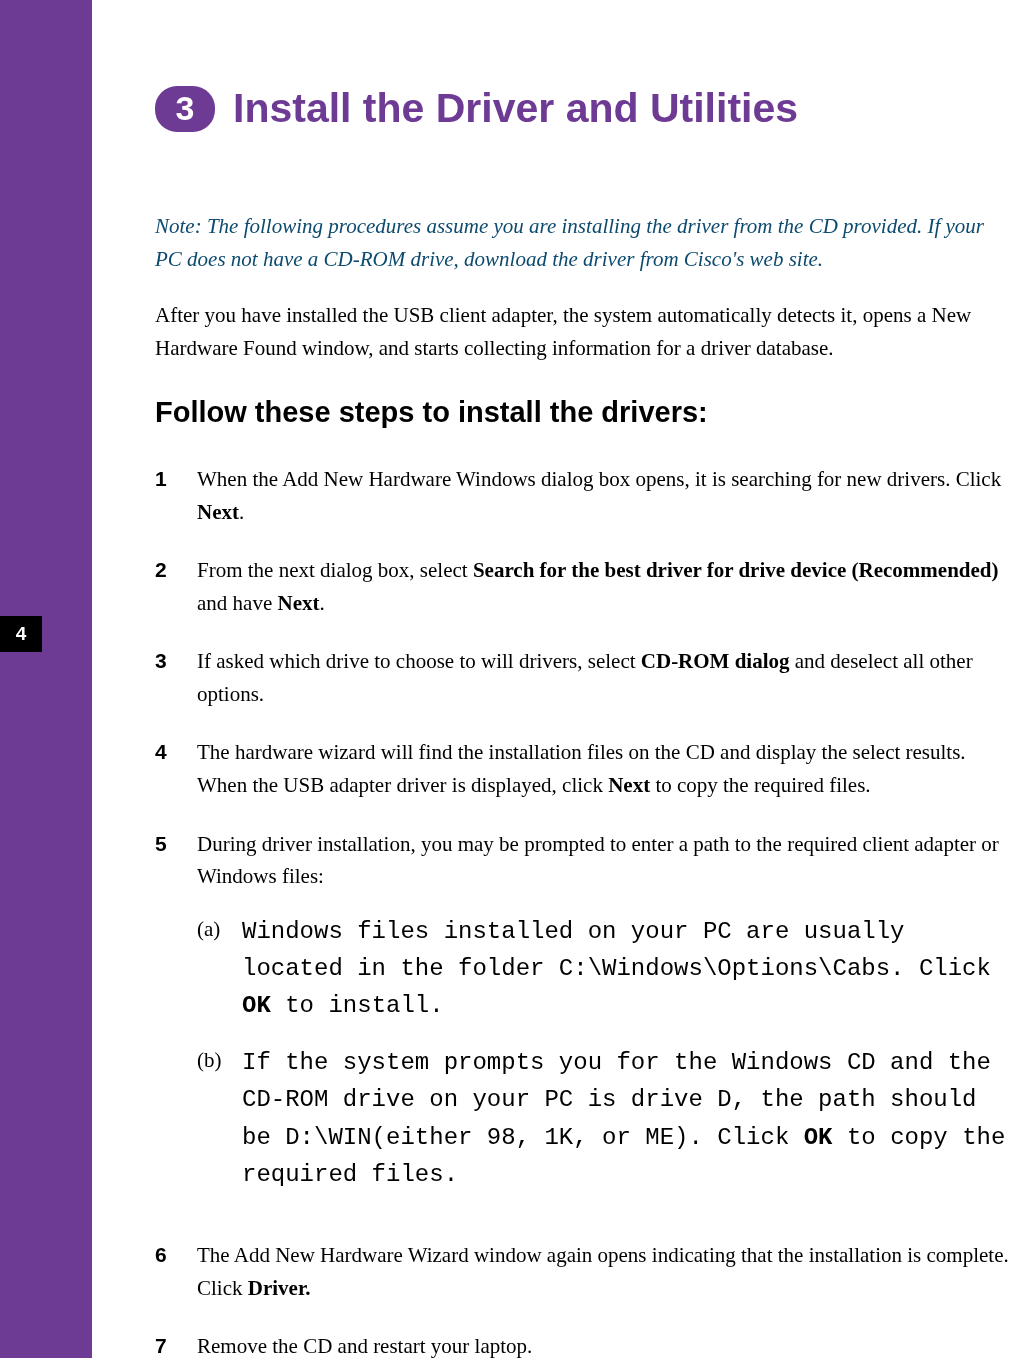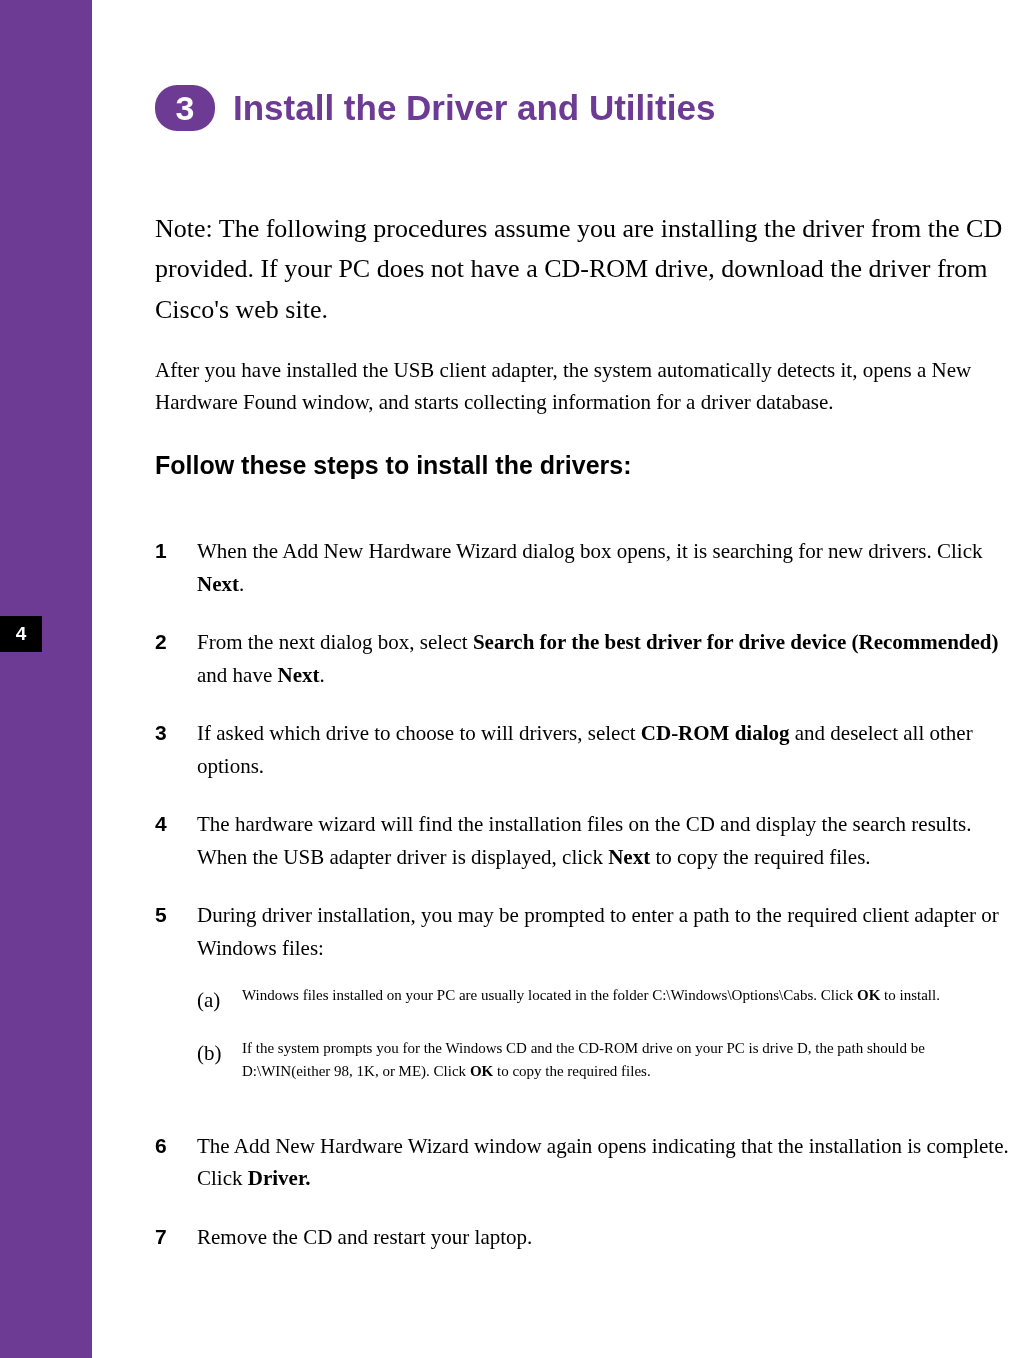--- a/index.html
+++ b/index.html
@@ -61,44 +61,45 @@
       font-size: 34px;
       display: flex;
       align-items: center;
       justify-content: center;
       flex-shrink: 0;
     }
     .section-title {
       color: #6d3a94;
       font-family: Arial, Helvetica, sans-serif;
       font-weight: bold;
-      font-size: 35px;
+      font-size: 41px;
     }
     .note-text {
-      color: #000000;
-      font-family: Georgia, serif;
-      font-size: 26px;
+      color: #0c4a6e;
+      font-style: italic;
+      font-family: Georgia, serif;
+      font-size: 21px;
       line-height: 1.55;
       margin-bottom: 24px;
       width: 855px;
     }
     .intro-text {
       font-family: Georgia, serif;
       font-size: 21px;
       line-height: 1.55;
       margin-bottom: 32px;
       width: 860px;
       color: #000;
     }
     .subheading {
       font-family: Arial, Helvetica, sans-serif;
       font-weight: bold;
-      font-size: 25px;
-      color: #000;
-      margin-bottom: 55px;
+      font-size: 29px;
+      color: #000;
+      margin-bottom: 34px;
     }
     .steps-list {
       list-style: none;
       width: 855px;
     }
     .step-item {
       display: flex;
       align-items: flex-start;
       margin-bottom: 26px;
     }
@@ -133,22 +134,22 @@
     }
     .sub-label {
       width: 45px;
       flex-shrink: 0;
       font-family: Georgia, serif;
       font-size: 21px;
       line-height: 1.55;
     }
     .sub-body {
       flex: 1;
-      font-family: Liberation Serif, serif;
-      font-size: 15px;
+      font-family: Liberation Mono, monospace;
+      font-size: 24px;
       line-height: 1.55;
     }
   </style>
 </head>
 <body>
 
 <div class="purple-sidebar"></div>
 <div class="page-number-tab">4</div>
 
 <div class="content">
@@ -160,36 +161,36 @@
   <p class="note-text">Note:   The following procedures assume you are installing the driver from the CD provided. If your PC does not have a CD-ROM drive, download the driver from Cisco's web site.</p>
 
   <p class="intro-text">After you have installed the USB client adapter, the system automatically detects it, opens a New Hardware Found window, and starts collecting information for a driver database.</p>
 
   <h2 class="subheading">Follow these steps to install the drivers:</h2>
 
   <ol class="steps-list">
 
     <li class="step-item">
       <span class="step-num">1</span>
-      <span class="step-body"><span>When the Add New Hardware Wizard dialog box opens, it is searching for new drivers. Click </span><b>Next</b><span>.</span></span>
+      <span class="step-body"><span>When the Add New Hardware Windows dialog box opens, it is searching for new drivers. Click </span><b>Next</b><span>.</span></span>
     </li>
 
     <li class="step-item">
       <span class="step-num">2</span>
       <span class="step-body"><span>From the next dialog box, select </span><b>Search for the best driver for drive device (Recommended)</b><span> and have </span><b>Next</b><span>.</span></span>
     </li>
 
     <li class="step-item">
       <span class="step-num">3</span>
       <span class="step-body"><span>If asked which drive to choose to will drivers, select </span><b>CD-ROM dialog</b><span> and deselect all other options.</span></span>
     </li>
 
     <li class="step-item">
       <span class="step-num">4</span>
-      <span class="step-body"><span>The hardware wizard will find the installation files on the CD and display the search results. When the USB adapter driver is displayed, click </span><b>Next</b><span> to copy the required files.</span></span>
+      <span class="step-body"><span>The hardware wizard will find the installation files on the CD and display the select results. When the USB adapter driver is displayed, click </span><b>Next</b><span> to copy the required files.</span></span>
     </li>
 
     <li class="step-item">
       <span class="step-num">5</span>
       <span class="step-body">
         <span>During driver installation, you may be prompted to enter a path to the required client adapter or Windows files:</span>
         <ol class="sub-list">
           <li class="sub-item">
             <span class="sub-label">(a)</span>
             <span class="sub-body"><span>Windows files installed on your PC are usually located in the folder C:\Windows\Options\Cabs. Click </span><b>OK</b><span> to install.</span></span>

